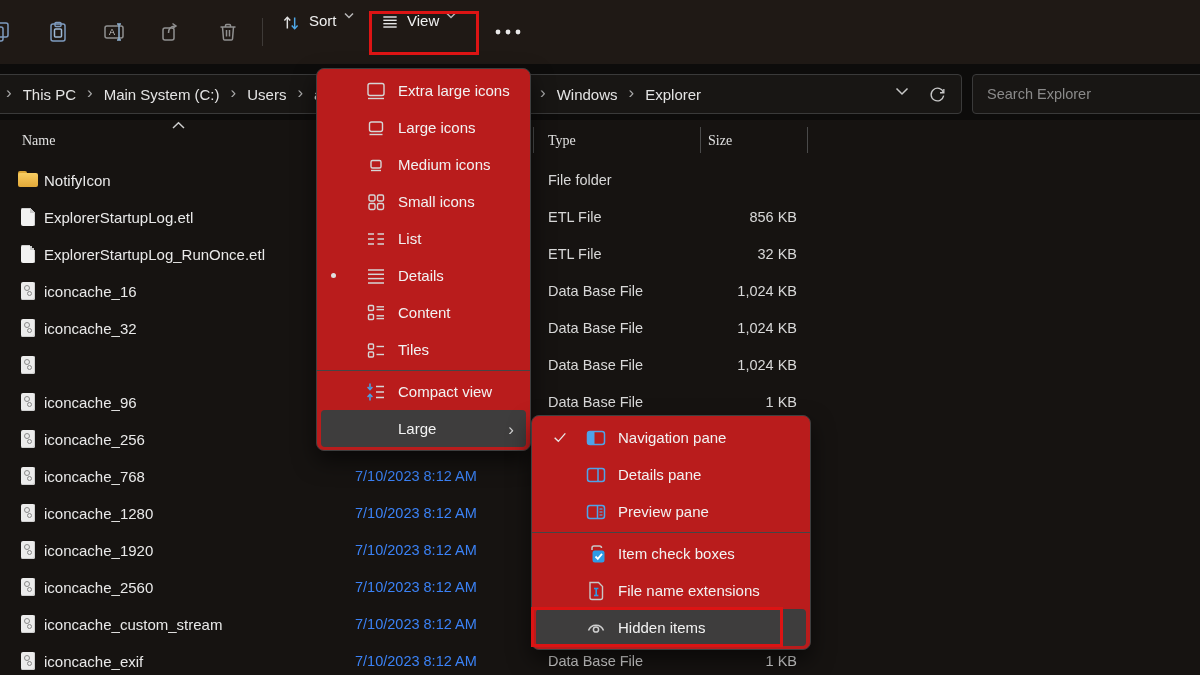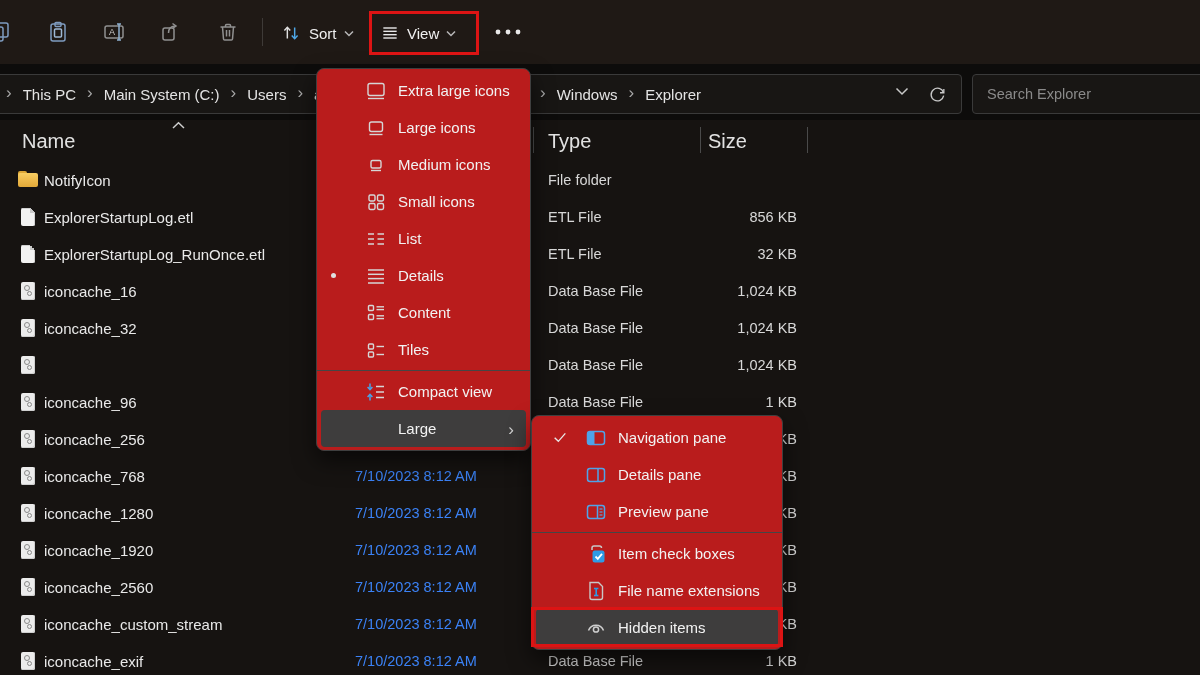--- a/index.html
+++ b/index.html
@@ -9,21 +9,21 @@
     background: #161311;
     font-family: "Liberation Sans", "DejaVu Sans", sans-serif;
     color: #e8e8e8;
   }
   svg { display:block; }
 
   
   .toolbar { position:absolute; left:0; top:0; width:1200px; height:64px; background:#1f1915; }
   .tb-icon { position:absolute; top:20px; width:24px; height:24px; }
   .tb-sep { position:absolute; left:262px; top:18px; width:1px; height:28px; background:#3e3a37; }
-  .tb-group { position:absolute; top:12px; height:42px; display:flex; align-items:center; gap:7px;
+  .tb-group { position:absolute; top:12px; height:42px; display:flex; gap:7px;
               padding:0 8px; border-radius:4px; font-size:15px; color:#f0f0f0; }
   #sort-btn { left:272px; }
   #view-btn { left:372px; }
   .ellipsis { position:absolute; left:495px; top:29px; }
 
   
   .addr-row { position:absolute; left:0; top:64px; width:1200px; height:56px; background:#0d0c0b; }
   .addr-box { position:absolute; left:-8px; top:10px; width:970px; height:40px;
               background:#181614; border:1px solid #3a3a3a; border-radius:4px; }
   .crumbs { position:absolute; left:6px; top:0; height:38px; display:flex; align-items:center; font-size:15px; color:#e4e4e4; }
@@ -32,21 +32,21 @@
   .crumbs-right { position:absolute; left:540px; top:0; height:38px; display:flex; align-items:center; font-size:15px; }
   .addr-caret { position:absolute; right:52px; top:12px; }
   .addr-refresh { position:absolute; right:14px; top:10px; }
   .search-box { position:absolute; left:972px; top:10px; width:240px; height:40px;
                 background:#181614; border:1px solid #3a3a3a; border-radius:4px; }
   .search-box input { width:100%; height:100%; background:transparent; border:none; outline:none;
                       color:#e0e0e0; font-size:14.5px; padding:0 14px; font-family:inherit; }
   .search-box input::placeholder { color:#8a8a8a; }
 
   
-  .col-head { position:absolute; top:125px; height:32px; font-size:20px; color:#e2e2e2; }
+  .col-head { position:absolute; top:125px; height:32px; font-size:14px; color:#e2e2e2;font-family:Liberation Serif, serif; }
   #h-name { left:22px; line-height:32px; }
   #h-type { left:548px; line-height:32px; }
   #h-size { left:708px; line-height:32px; }
   .sort-asc { position:absolute; left:171px; top:121px; }
   .col-div { position:absolute; top:127px; width:1px; height:26px; background:#4a4a4a; }
 
   
   .rows { position:absolute; left:0; top:162px; width:1200px; }
   .row { position:relative; height:37px; }
   .c-name { position:absolute; left:44px; top:0; line-height:37px; font-size:15px; color:#e9e9e9; white-space:nowrap; }
@@ -70,21 +70,21 @@
   .ficon[data-icon="db"]::after { content:""; position:absolute; left:3px; top:0; width:14px; height:18px;
       background:#ececec; border-radius:2px; box-shadow:inset -1px -1px 0 #cfcfcf; }
   .ficon[data-icon="db"] i { position:absolute; z-index:2; border:1.5px solid #8a8a8a; border-radius:50%; background:#ececec; }
   .ficon[data-icon="db"] i.g1 { left:6px; top:3px;  width:6px; height:6px; }
   .ficon[data-icon="db"] i.g2 { left:9px; top:9px; width:5px; height:5px; }
 
   
   .menu { position:absolute; background:#b91c1c; border:1px solid #3f3f3f; border-radius:8px;
           box-shadow:0 10px 22px rgba(0,0,0,.55); padding:3px 0; }
   #view-menu { left:316px; top:68px; width:215px; z-index:30; }
-  #show-submenu { left:531px; top:415px; width:252px; z-index:40; }
+  #show-submenu { left:531px; top:415px; width:280px; z-index:40; }
   .m-item { position:relative; height:37px; margin:0 4px; border-radius:4px; display:flex; align-items:center;
             font-size:15px; color:#f2f2f2; }
   .m-item.hover { background:#3e3d3d; }
   .m-sep { height:1px; background:#454545; margin:2px 0; }
   .mi-bullet { position:absolute; left:10px; top:16px; width:5px; height:5px; border-radius:50%; background:#e0e0e0; }
   .mi-icon { position:absolute; left:43px; top:7px; width:24px; height:24px; }
   .mi-label { margin-left:77px; }
   .mi-chevron { position:absolute; right:12px; top:10px; color:#cfcfcf; font-size:17px; }
   .sm-check { position:absolute; left:16px; top:10px; }
   .sm-icon { position:absolute; left:48px; top:7px; width:24px; height:24px; }

